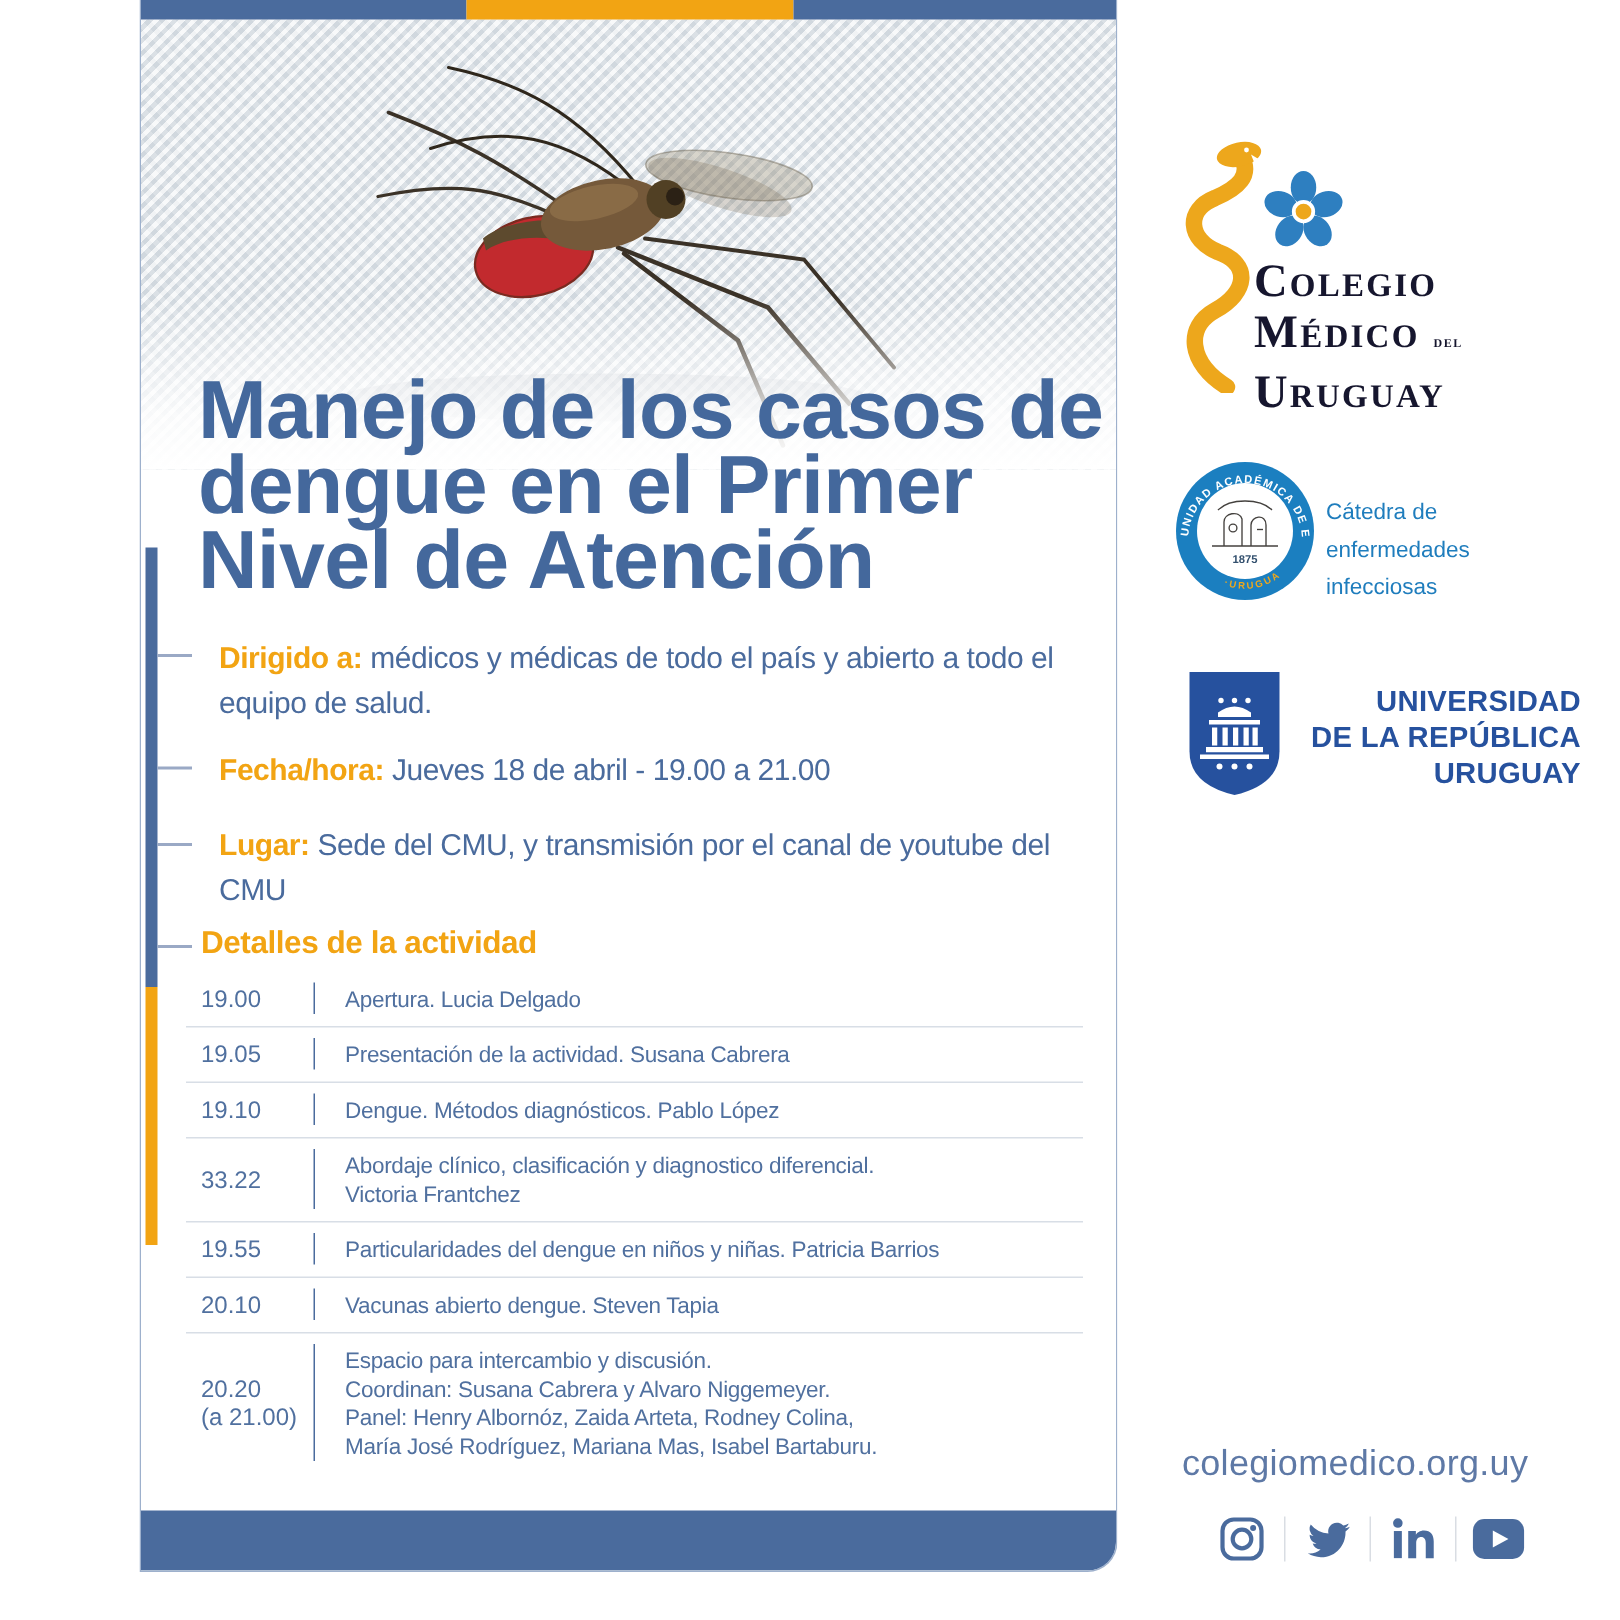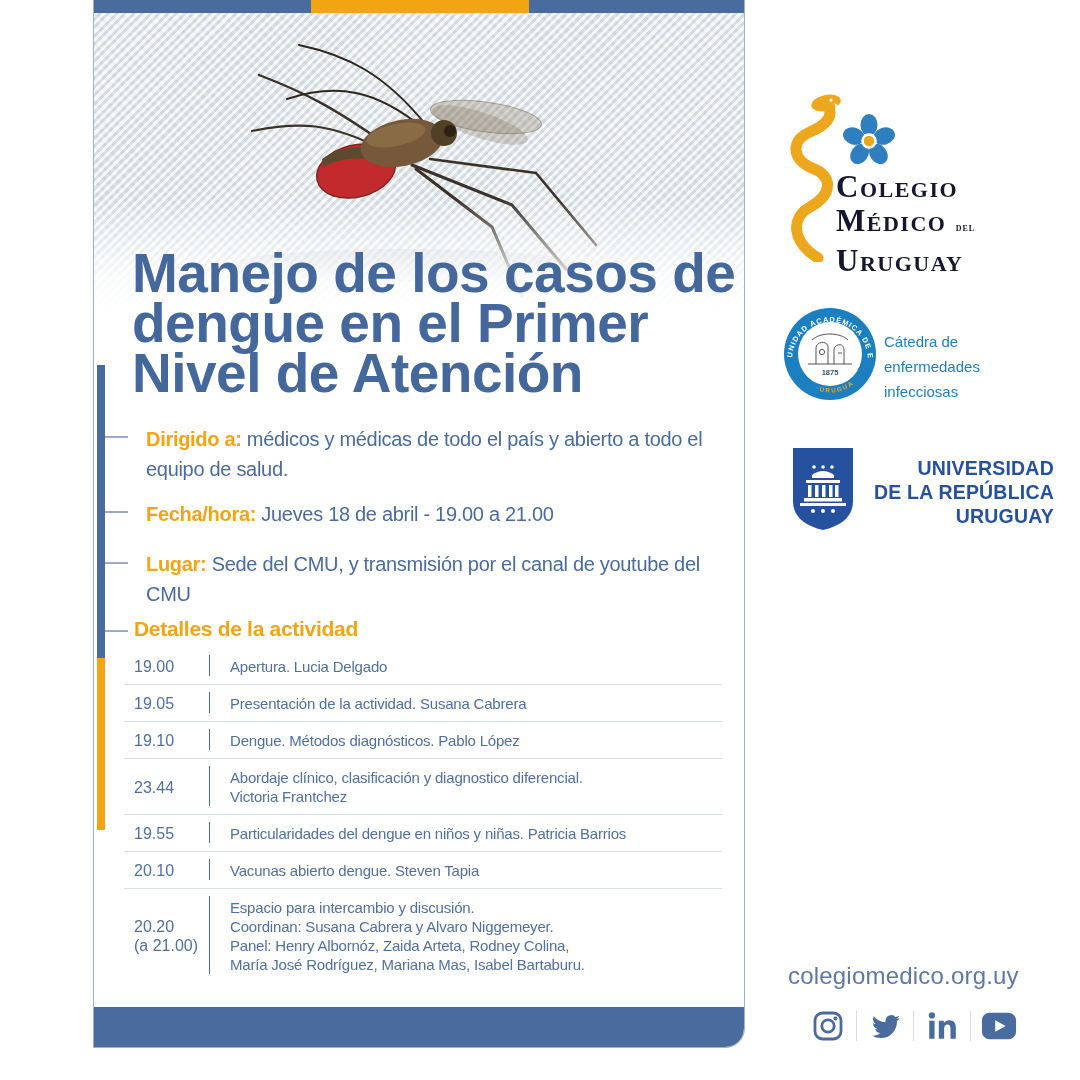--- a/index.html
+++ b/index.html
@@ -132,21 +132,21 @@
       <div class="time">19.05</div>
       <div class="sep"></div>
       <div class="entry">Presentación de la actividad. Susana Cabrera</div>
     </div>
     <div class="row">
       <div class="time">19.10</div>
       <div class="sep"></div>
       <div class="entry">Dengue. Métodos diagnósticos. Pablo López</div>
     </div>
     <div class="row">
-      <div class="time">23.44</div>
+      <div class="time">33.22</div>
       <div class="sep"></div>
       <div class="entry">Abordaje clínico, clasificación y diagnostico diferencial.
 Victoria Frantchez</div>
     </div>
     <div class="row">
       <div class="time">19.55</div>
       <div class="sep"></div>
       <div class="entry">Particularidades del dengue en niños y niñas. Patricia Barrios</div>
     </div>
     <div class="row">

